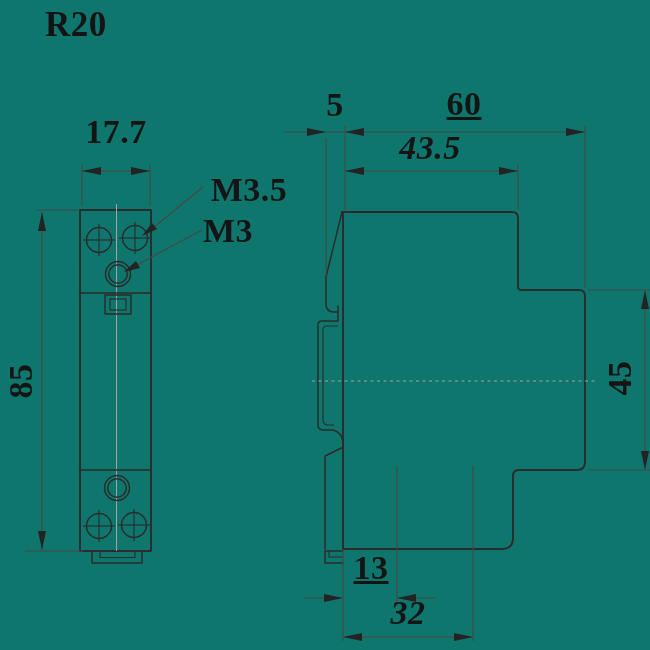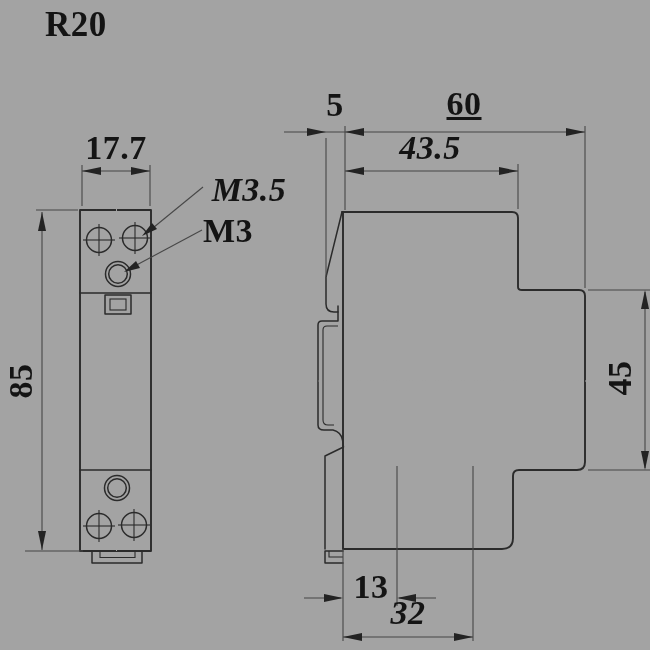--- a/index.html
+++ b/index.html
@@ -1,17 +1,17 @@
 <!DOCTYPE html>
 <html><head>
 <meta charset="utf-8">
 <style>
   html,body{margin:0;padding:0;background:#ffffff;}
   #stage{
-    position:relative;width:650px;height:650px;background:#a3a3a3;
+    position:relative;width:650px;height:650px;background:#0f766e;
     font-family:"Liberation Serif", serif;overflow:hidden;
   }
   #drawing{position:absolute;left:0;top:0;}
   .lbl{
     position:absolute;font-weight:700;color:#141414;white-space:nowrap;
     font-size:34px;line-height:1;letter-spacing:0.5px;
   }
   .lbl.center{transform:translate(-50%,-50%);}
   .lbl.vert{transform:translate(-50%,-50%) rotate(-90deg);}
   .title{font-size:35px;letter-spacing:0.5px;}
@@ -141,25 +141,25 @@
     <g>
       <line x1="203" y1="187" x2="148" y2="232" class="dim"></line>
       <polygon class="arrow" points="142,236 157,229 152,223"></polygon>
       <line x1="202" y1="230" x2="131" y2="268" class="dim"></line>
       <polygon class="arrow" points="124,272 140,268 136,261"></polygon>
     </g>
   </svg>
 
   <div class="lbl title" style="left:45px;top:7px;">R20</div>
 
-  <div class="lbl center" style="left:116px;top:148px;">17.7</div>
+  <div class="lbl center" style="left:116px;top:132px;">17.7</div>
   <div class="lbl vert" style="left:21px;top:381px;">85</div>
-  <div class="lbl center" style="left:249px;top:190px;font-style:italic;">M3.5</div>
+  <div class="lbl center" style="left:249px;top:190px;">M3.5</div>
   <div class="lbl center" style="left:228px;top:231px;">M3</div>
 
   <div class="lbl center" style="left:335px;top:105px;">5</div>
   <div class="lbl center" style="left:464px;top:104px;text-decoration:underline;">60</div>
   <div class="lbl center" style="left:430px;top:148px;font-style:italic;">43.5</div>
   <div class="lbl vert" style="left:620px;top:378px;">45</div>
-  <div class="lbl center" style="left:371px;top:587px;">13</div>
+  <div class="lbl center" style="left:371px;top:568px;text-decoration:underline;">13</div>
   <div class="lbl center" style="left:408px;top:613px;font-style:italic;">32</div>
 
 </div>
 
 </body></html>

